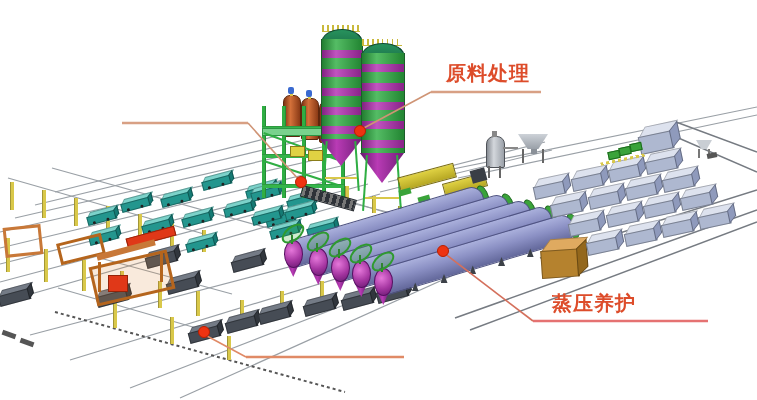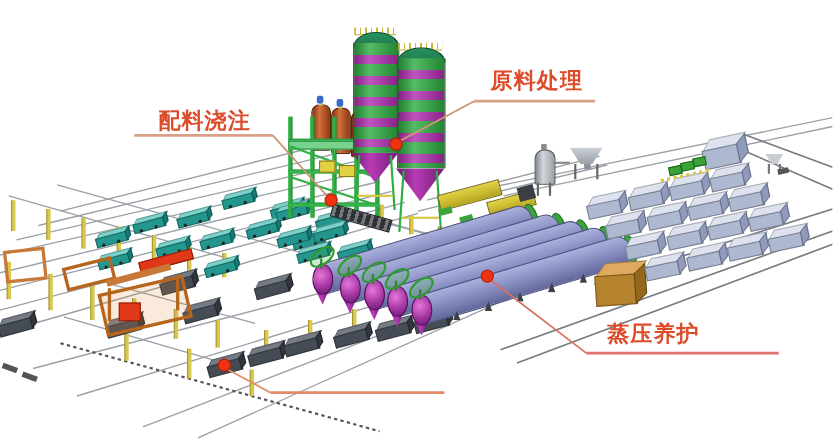--- a/index.html
+++ b/index.html
@@ -457,17 +457,16 @@
       <line x1="533" y1="321" x2="708" y2="321" stroke="#e57272" stroke-width="2.5"></line>
       <line x1="444" y1="253" x2="533" y2="321" stroke="#d4705c" stroke-width="1.6"></line>
       <line x1="246" y1="357" x2="404" y2="357" stroke="#e08a66" stroke-width="2.5"></line>
       <line x1="207" y1="336" x2="246" y2="357" stroke="#e08a66" stroke-width="1.6"></line>
       <circle cx="301" cy="182" r="5.5" fill="#ee3311" stroke="#b81f00" stroke-width="1"></circle>
       <circle cx="360" cy="131" r="5.5" fill="#ee3311" stroke="#b81f00" stroke-width="1"></circle>
       <circle cx="443" cy="251" r="5.5" fill="#ee3311" stroke="#b81f00" stroke-width="1"></circle>
       <circle cx="204" cy="332" r="5.5" fill="#ee3311" stroke="#b81f00" stroke-width="1"></circle>
     </svg>
   <div id="labels">
-    <div class="lbl" style="left: 144px; top: 96px; color: rgb(221, 76, 42);">配料浇注</div>
     <div class="lbl" style="left: 552px; top: 290px; color: rgb(221, 76, 42);">蒸压养护</div>
     <div class="lbl" style="left: 446px; top: 60px; color: rgb(221, 76, 42);">原料处理</div>
   </div>
 </div>
 
 </body></html>

